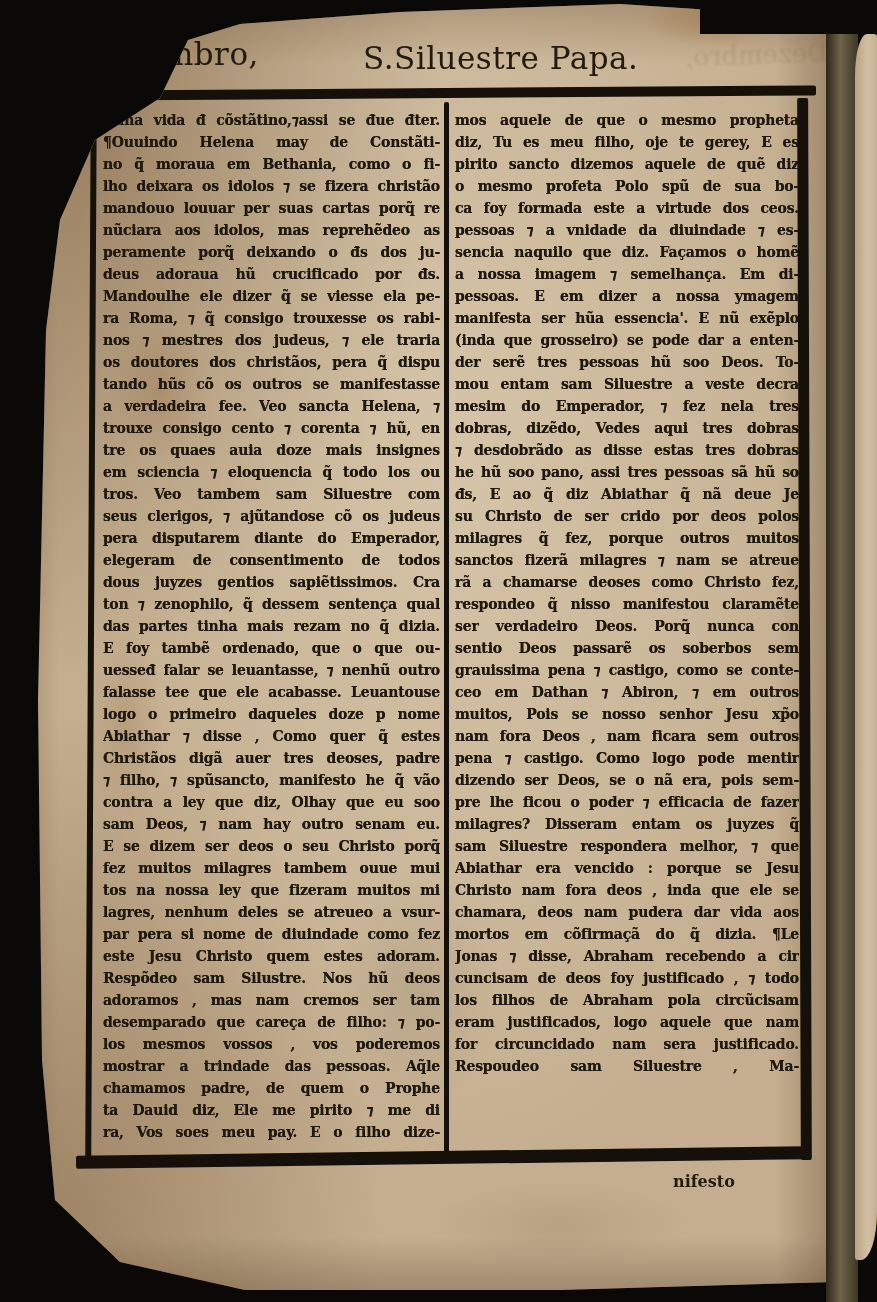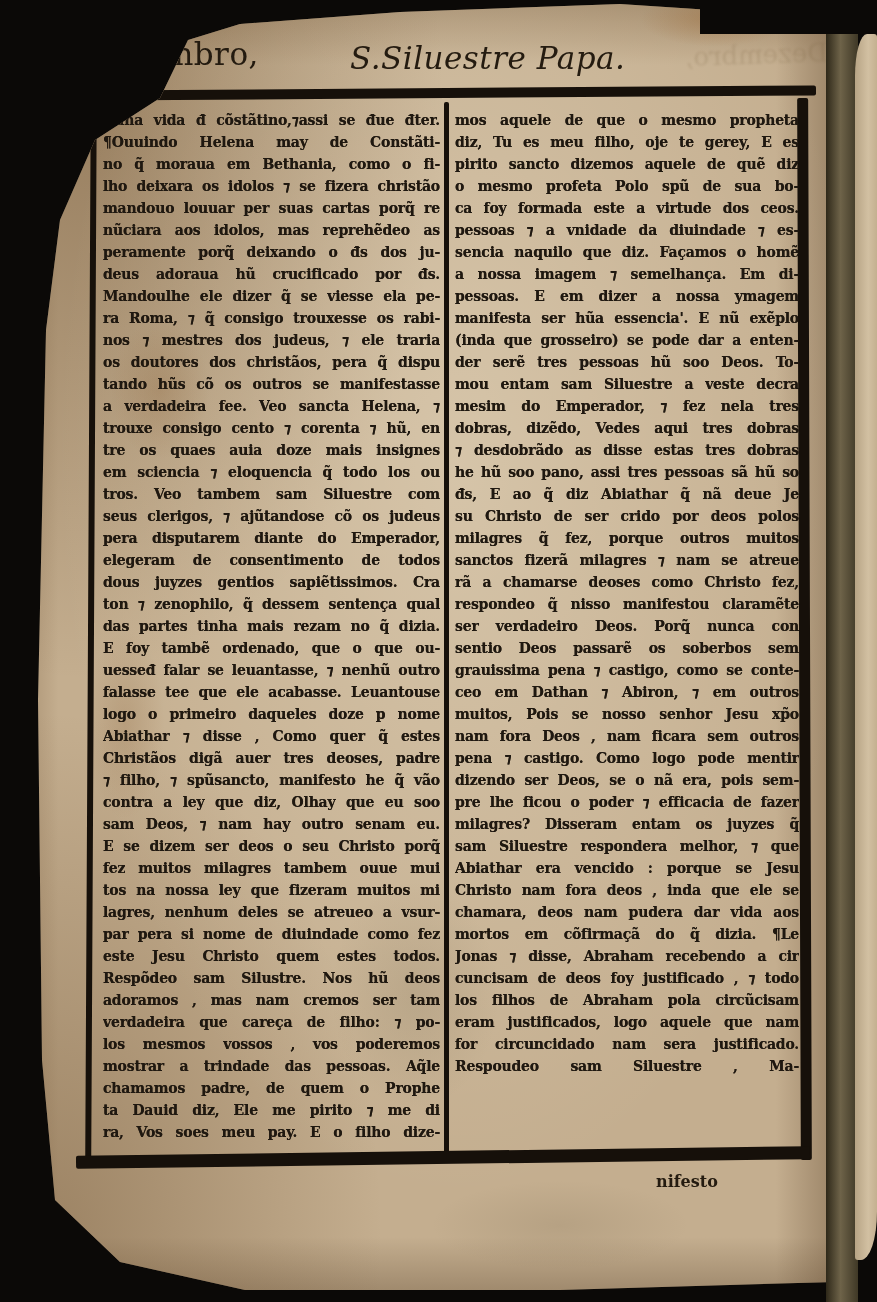--- a/index.html
+++ b/index.html
@@ -32,21 +32,21 @@
   #rule-left{left:88px;top:98px;width:6px;height:1064px;transform:rotate(0.3deg);}
   #rule-center{left:444px;top:102px;width:5px;height:1058px;}
   #rule-right{left:799px;top:98px;width:11px;height:1062px;transform:rotate(-0.2deg);}
   
   .col{position:absolute;top:109px;color:#1f1810;}
   #col-left{left:103px;width:337px;}
   #col-right{left:455px;width:344px;}
   .tline{height:22px;line-height:22px;overflow:hidden;font-size:14px;font-weight:700;
          text-align:justify;text-align-last:justify;letter-spacing:-0.2px;
          text-shadow:0 0 0.5px rgba(25,18,10,0.8);}
-  #catchword{position:absolute;left:656px;top:1172px;font-size:16px;font-weight:700;
+  #catchword{position:absolute;left:673px;top:1172px;font-size:16px;font-weight:700;
              color:#241b10;text-align:center;}
   
   #gutter{position:absolute;left:826px;top:10px;width:32px;height:1292px;
           background:linear-gradient(90deg,#2e2819,#6e6349 45%,#3f3826);}
   #edge-page{position:absolute;left:855px;top:34px;width:22px;height:1226px;
           background:linear-gradient(90deg,#b7a485,#d2c0a2 60%,#c4b090);
           border-radius:12px 3px 16px 3px / 42px 3px 48px 3px;}
   #topblack{position:absolute;left:700px;top:0;width:177px;height:34px;background:#0b0907;}
 </style>
 </head>
@@ -56,21 +56,21 @@
 
   <div id="paper">
 
     <div class="stain" style="left:640px;top:-8px;width:150px;height:55px;background:radial-gradient(ellipse,rgba(150,95,40,0.35),rgba(150,95,40,0) 70%);"></div>
     <div class="stain" style="left:110px;top:320px;width:100px;height:140px;background:radial-gradient(ellipse,rgba(130,85,40,0.22),rgba(130,85,40,0) 70%);"></div>
     <div class="stain" style="left:85px;top:630px;width:80px;height:190px;background:radial-gradient(ellipse,rgba(125,82,40,0.20),rgba(125,82,40,0) 70%);"></div>
     <div class="stain" style="left:330px;top:880px;width:170px;height:230px;background:radial-gradient(ellipse,rgba(95,85,60,0.14),rgba(95,85,60,0) 70%);"></div>
     <div class="stain" style="left:430px;top:1180px;width:260px;height:90px;background:radial-gradient(ellipse,rgba(110,95,70,0.16),rgba(110,95,70,0) 70%);"></div>
 
     <div class="runhead" id="head-month" style="left:84px;top:36px;">Dezembro,</div>
-    <div class="runhead" id="head-saint" style="left:350px;top:40px;font-style:italic;">S.Siluestre Papa.</div>
+    <div class="runhead" id="head-saint" style="left:363px;top:40px;">S.Siluestre Papa.</div>
     <div id="ghost">Dezembro,</div>
 
     <div class="rule" id="rule-top"></div>
     <div class="rule" id="rule-left"></div>
     <div class="rule" id="rule-center"></div>
     <div class="rule" id="rule-right"></div>
     <div class="rule" id="rule-bottom"></div>
 
     <div class="col" id="col-left">
         <div class="tline">riana vida đ cõstãtino,⁊assi se đue đter.</div>
@@ -104,24 +104,24 @@
         <div class="tline">Abiathar ⁊ disse , Como quer q̃ estes</div>
         <div class="tline">Christãos digã auer tres deoses, padre</div>
         <div class="tline">⁊ filho, ⁊ spũsancto, manifesto he q̃ vão</div>
         <div class="tline">contra a ley que diz, Olhay que eu soo</div>
         <div class="tline">sam Deos, ⁊ nam hay outro senam eu.</div>
         <div class="tline">E se dizem ser deos o seu Christo porq̃</div>
         <div class="tline">fez muitos milagres tambem ouue mui</div>
         <div class="tline">tos na nossa ley que fizeram muitos mi</div>
         <div class="tline">lagres, nenhum deles se atreueo a vsur-</div>
         <div class="tline">par pera si nome de diuindade como fez</div>
-        <div class="tline">este Jesu Christo quem estes todos.</div>
+        <div class="tline">este Jesu Christo quem estes adoram.</div>
         <div class="tline">Respõdeo sam Silustre. Nos hũ deos</div>
         <div class="tline">adoramos , mas nam cremos ser tam</div>
-        <div class="tline">verdadeira que careça de filho: ⁊ po-</div>
+        <div class="tline">desemparado que careça de filho: ⁊ po-</div>
         <div class="tline">los mesmos vossos , vos poderemos</div>
         <div class="tline">mostrar a trindade das pessoas. Aq̃le</div>
         <div class="tline">chamamos padre, de quem o Prophe</div>
         <div class="tline">ta Dauid diz, Ele me pirito ⁊ me di</div>
         <div class="tline">ra, Vos soes meu pay.  E o filho dize-</div>
       </div>
     <div class="col" id="col-right">
         <div class="tline">mos aquele de que o mesmo propheta</div>
         <div class="tline">diz, Tu es meu filho, oje te gerey, E es</div>
         <div class="tline">pirito sancto dizemos aquele de quẽ diz</div>

